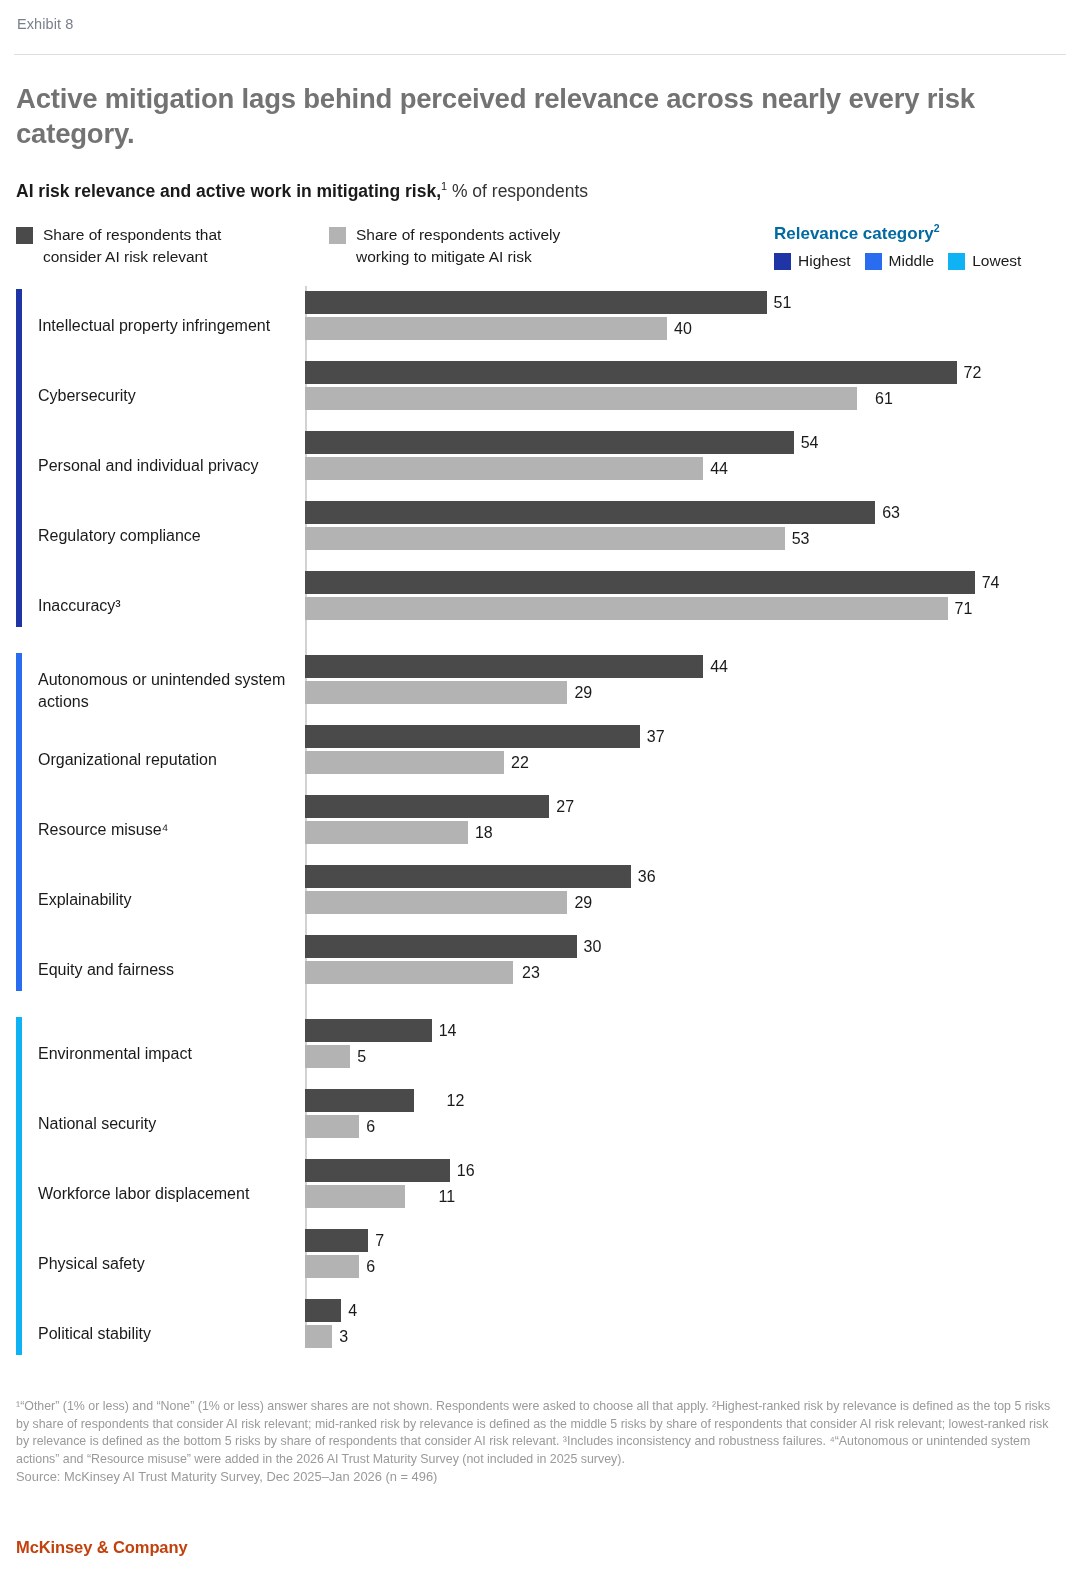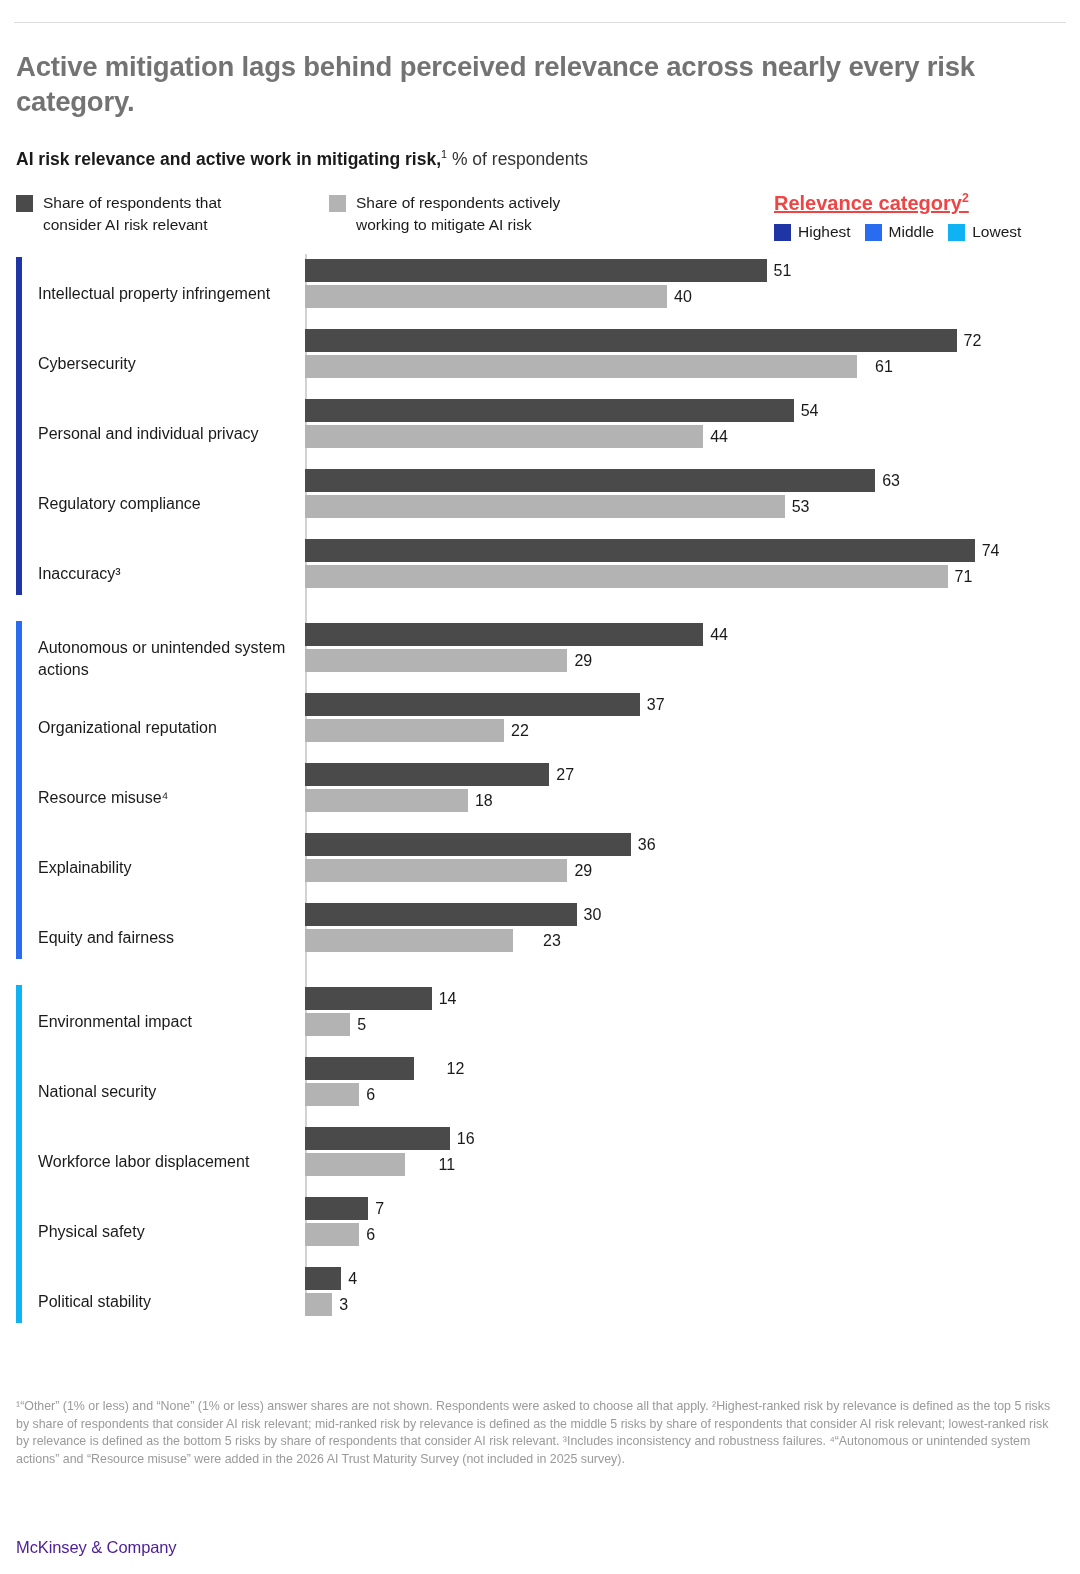--- a/index.html
+++ b/index.html
@@ -74,23 +74,22 @@
     font-size: 15.5px;
     line-height: 1.42;
     color: #1a1a1a;
     white-space: pre-line;
   }
   #legend-relevant { left: 2px; }
   #legend-mitigate { left: 315px; }
 
   .relevance-block { position: absolute; left: 760px; top: 0; }
   .relevance-title {
-    font-size: 20px; font-weight: bold; color: #ef4444;
+    font-size: 17px; font-weight: bold; color: #0369a1;
     margin-bottom: 8px;
-    text-decoration: underline;
   }
   .relevance-cats { display: flex; align-items: center; gap: 0; }
   .rel-cat { display: flex; align-items: center; margin-right: 14px; }
   .rel-cat .swatch { width: 17px; height: 17px; margin-right: 7px; }
   .rel-cat .clabel { font-size: 15.5px; color: #1a1a1a; }
 
   
   .chart {
     position: relative;
     margin-top: 6px;
@@ -157,30 +156,31 @@
   .source {
     margin-top: 0px;
     font-size: 12.9px;
     color: #9a9a9a;
   }
   .brand {
     position: absolute;
     left: 16px;
     top: 1538px;
     font-size: 16.5px;
-    font-weight: normal;
-    color: #4c1d95;
+    font-weight: bold;
+    color: #c2410c;
     letter-spacing: -0.1px;
   }
 </style>
 </head>
 <body>
 
 <div class="page">
 
+  <div class="exhibit-label">Exhibit 8</div>
   <div class="header-rule"></div>
 
   <div class="headline">Active mitigation lags behind perceived relevance across nearly every risk category.</div>
 
   <div class="subhead"><b>AI risk relevance and active work in mitigating risk,</b><sup>1</sup><span class="light"> % of respondents</span></div>
 
   <div class="legend-row">
     <div class="legend-item" id="legend-relevant">
       <span class="swatch" style="background: rgb(74, 74, 74);"></span>
       <span class="ltext">Share of respondents that
@@ -338,21 +338,21 @@
         </div>
         <div class="row" style="top: 649px;">
           <div class="row-label">Equity and fairness</div>
           <div class="bars">
             <div class="bar-wrap" style="margin-top: 0px;">
               <div class="bar dark" style="width: 271.5px; background: rgb(74, 74, 74);"></div>
               <span class="bar-value" style="left: 271.5px;">30</span>
             </div>
             <div class="bar-wrap" style="margin-top: 3px;">
               <div class="bar light" style="width: 208.15px; background: rgb(179, 179, 179);"></div>
-              <span class="bar-value" style="left: 218px; padding-left: 20px;">23</span>
+              <span class="bar-value" style="left: 197px; padding-left: 20px;">23</span>
             </div>
           </div>
         </div>
         <div class="row" style="top: 733px;">
           <div class="row-label">Environmental impact</div>
           <div class="bars">
             <div class="bar-wrap" style="margin-top: 0px;">
               <div class="bar dark" style="width: 126.7px; background: rgb(74, 74, 74);"></div>
               <span class="bar-value" style="left: 126.7px;">14</span>
             </div>
@@ -414,15 +414,16 @@
             </div>
           </div>
         </div>
       </div>
   </div>
 
 </div>
 
 <div class="footnotes">
   <div>¹“Other” (1% or less) and “None” (1% or less) answer shares are not shown. Respondents were asked to choose all that apply. ²Highest-ranked risk by relevance is defined as the top 5 risks by share of respondents that consider AI risk relevant; mid-ranked risk by relevance is defined as the middle 5 risks by share of respondents that consider AI risk relevant; lowest-ranked risk by relevance is defined as the bottom 5 risks by share of respondents that consider AI risk relevant. ³Includes inconsistency and robustness failures. ⁴“Autonomous or unintended system actions” and “Resource misuse” were added in the 2026 AI Trust Maturity Survey (not included in 2025 survey).</div>
+  <div class="source">Source: McKinsey AI Trust Maturity Survey, Dec 2025–Jan 2026 (n = 496)</div>
 </div>
 
 <div class="brand">McKinsey &amp; Company</div>
 
 </body></html>

